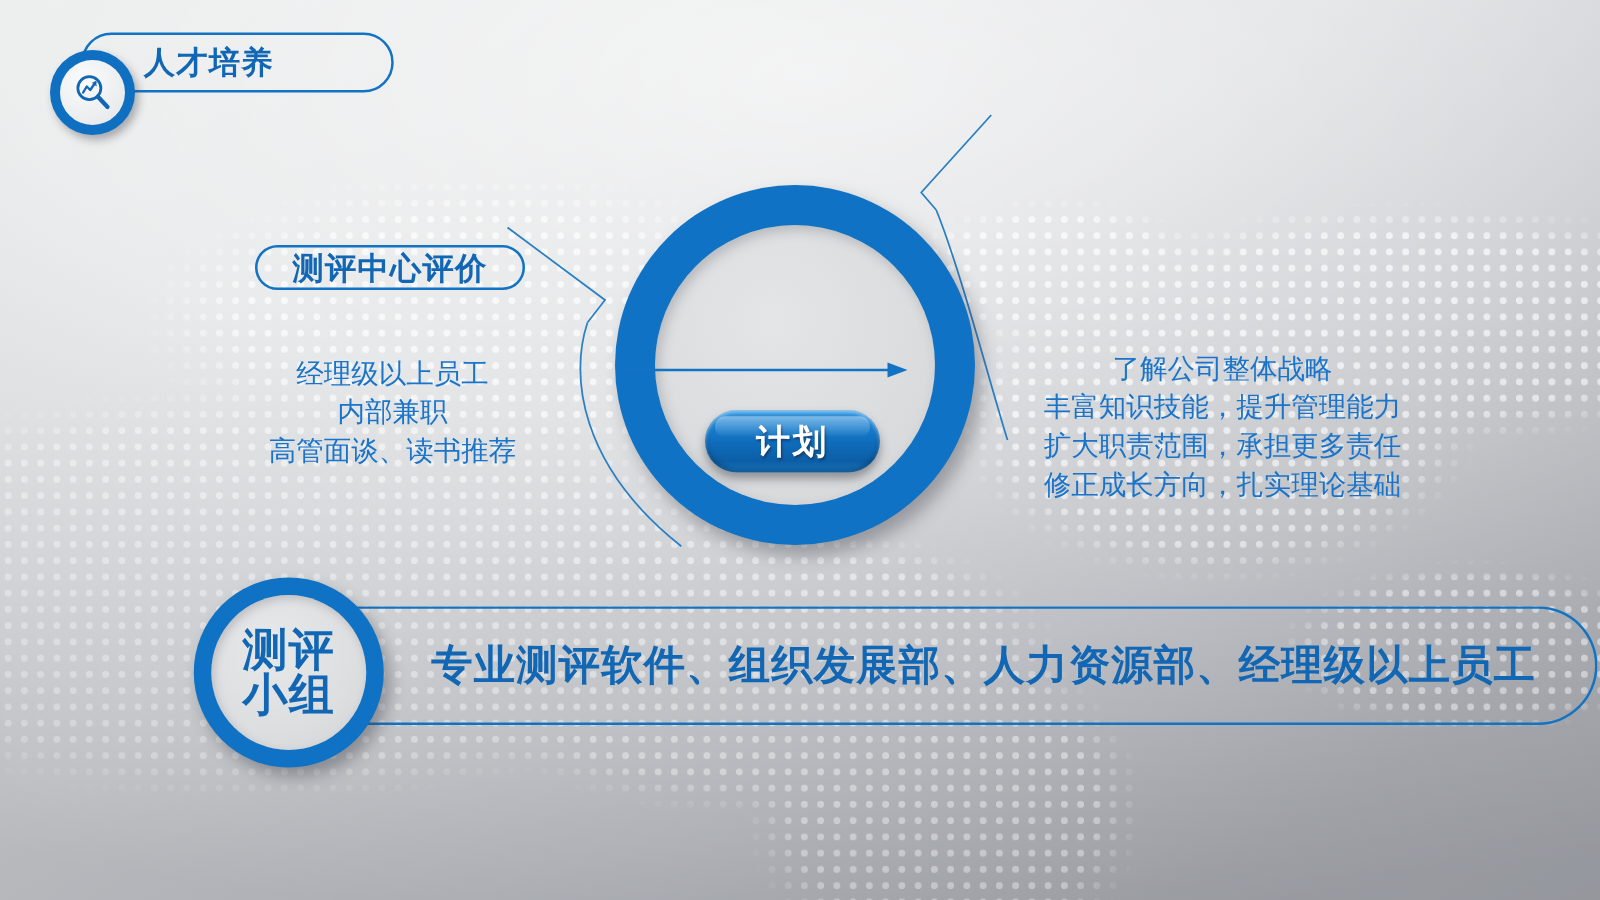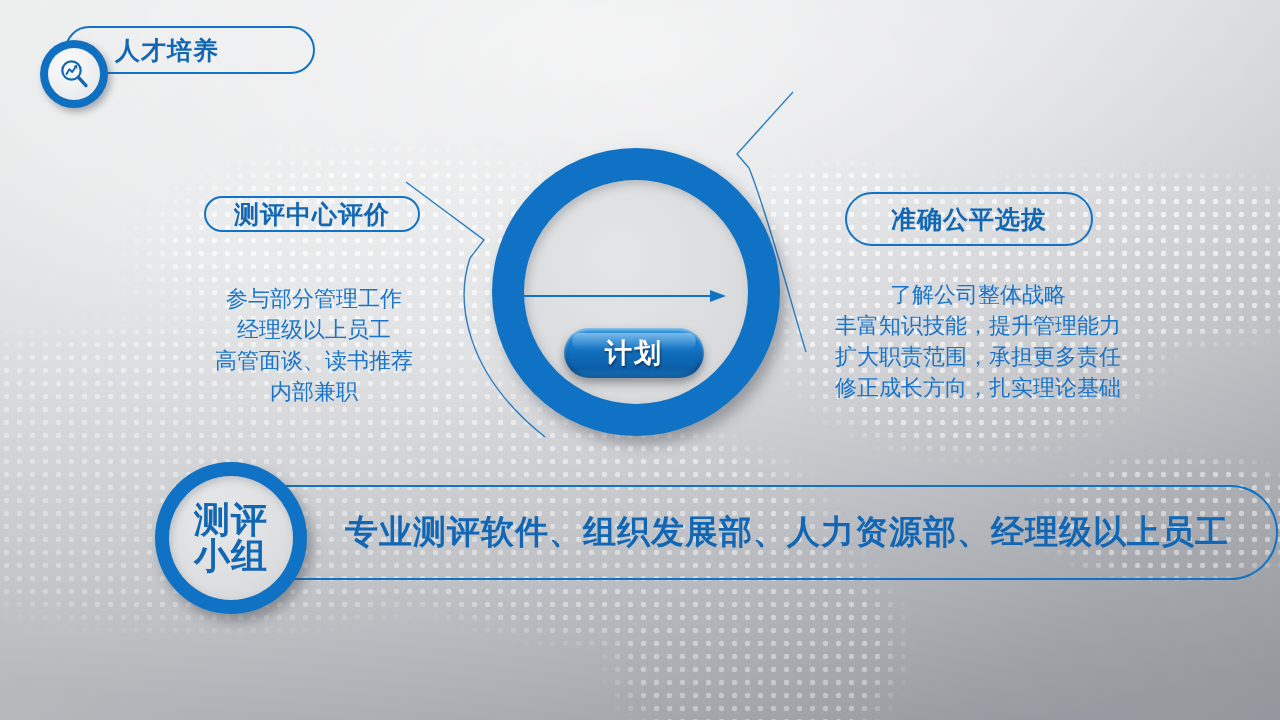--- a/index.html
+++ b/index.html
@@ -178,27 +178,25 @@
 
   <svg id="center-arrow">
     <line x1="2" y1="16" x2="218" y2="16" stroke="#1273c4" stroke-width="2"></line>
     <polygon points="214,10 230,16 214,22" fill="#1273c4"></polygon>
   </svg>
 
   <div class="pill3d" id="pill-plan">计划</div>
 
   <div class="side-pill" id="pill-left-title">测评中心评价</div>
   <div class="body-text" id="text-left">
-    <div>参与部分管理工作</div>
     <div>经理级以上员工</div>
+    <div>内部兼职</div>
     <div>高管面谈、读书推荐</div>
-    <div>内部兼职</div>
-  </div>
-
-  <div class="side-pill" id="pill-right-title">准确公平选拔</div>
+  </div>
+
   <div class="body-text" id="text-right">
     <div>了解公司整体战略</div>
     <div>丰富知识技能，提升管理能力</div>
     <div>扩大职责范围，承担更多责任</div>
     <div>修正成长方向，扎实理论基础</div>
   </div>
 
   <div id="bottom-bar">
     <div id="bottom-bar-text">专业测评软件、组织发展部、人力资源部、经理级以上员工</div>
   </div>

